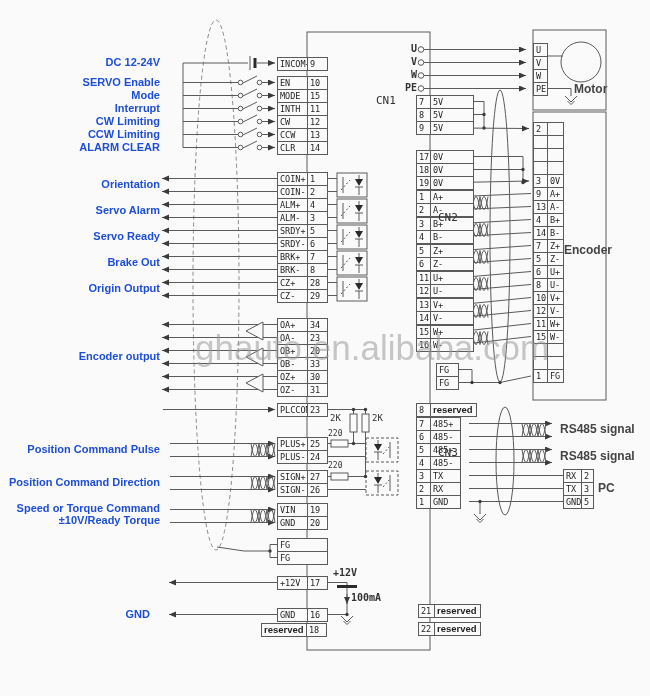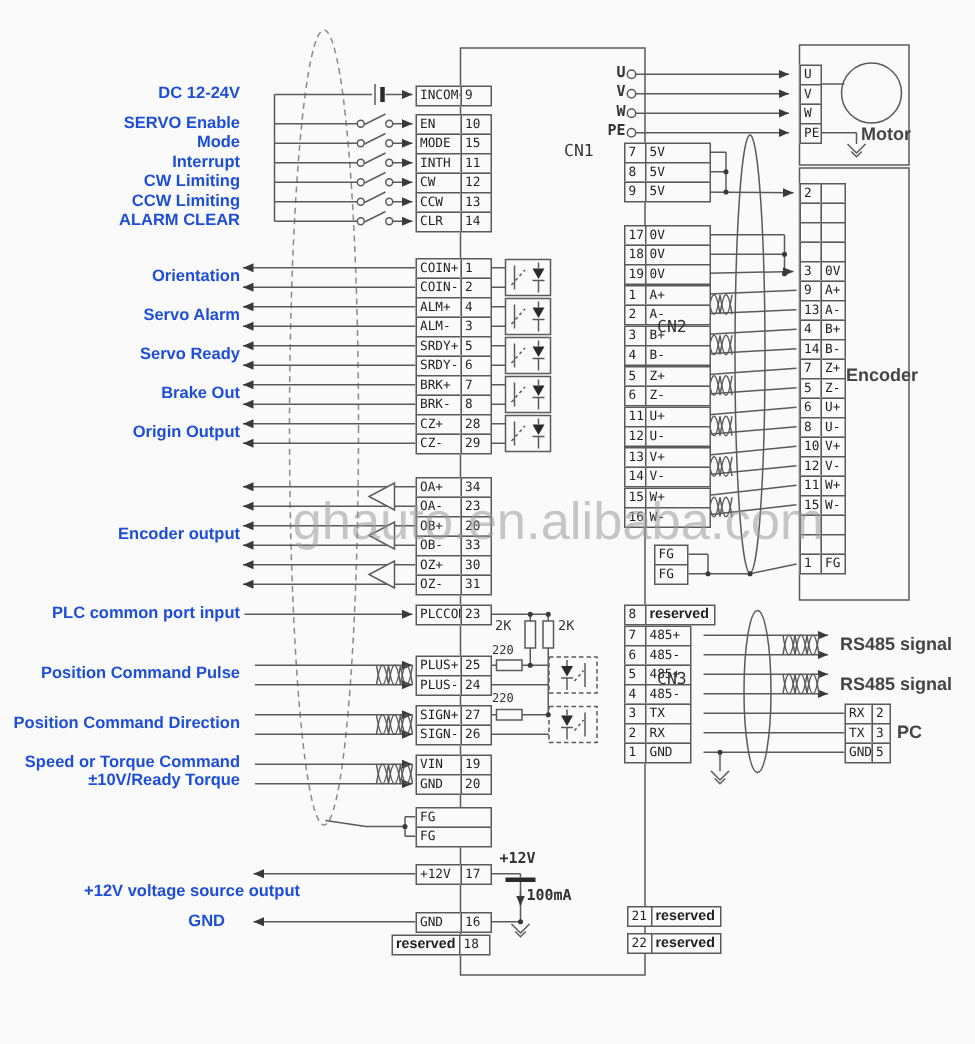--- a/index.html
+++ b/index.html
@@ -733,26 +733,24 @@
 <div class="lab" style="right:490px;top:101px">Interrupt</div>
 <div class="lab" style="right:490px;top:114px">CW Limiting</div>
 <div class="lab" style="right:490px;top:127px">CCW Limiting</div>
 <div class="lab" style="right:490px;top:140px">ALARM CLEAR</div>
 <div class="lab" style="right:490px;top:177px">Orientation</div>
 <div class="lab" style="right:490px;top:203px">Servo Alarm</div>
 <div class="lab" style="right:490px;top:229px">Servo Ready</div>
 <div class="lab" style="right:490px;top:255px">Brake Out</div>
 <div class="lab" style="right:490px;top:281px">Origin Output</div>
 <div class="lab" style="right:490px;top:349px">Encoder output</div>
-<div class="lab" style="right:490px;top:402px">PLC common port input</div>
 <div class="lab" style="right:490px;top:442px">Position Command Pulse</div>
 <div class="lab" style="right:490px;top:475px">Position Command Direction</div>
 <div class="lab" style="right:490px;top:501px">Speed or Torque Command</div>
 <div class="lab" style="right:490px;top:513px">±10V/Ready Torque</div>
-<div class="lab" style="right:450px;top:587px">+12V voltage source output</div>
 <div class="lab" style="right:500px;top:607px">GND</div>
 
 <div class="ann mono11" style="left:330px;top:94px">CN1</div>
 <div class="ann mono11" style="left:392px;top:211px">CN2</div>
 <div class="ann mono11" style="left:392px;top:446px">CN3</div>
 <div class="ann big12" style="left:574px;top:82px">Motor</div>
 <div class="ann big12" style="left:564px;top:243px">Encoder</div>
 <div class="ann big12" style="left:598px;top:481px">PC</div>
 <div class="ann big12" style="left:560px;top:422px">RS485 signal</div>
 <div class="ann big12" style="left:560px;top:449px">RS485 signal</div>

